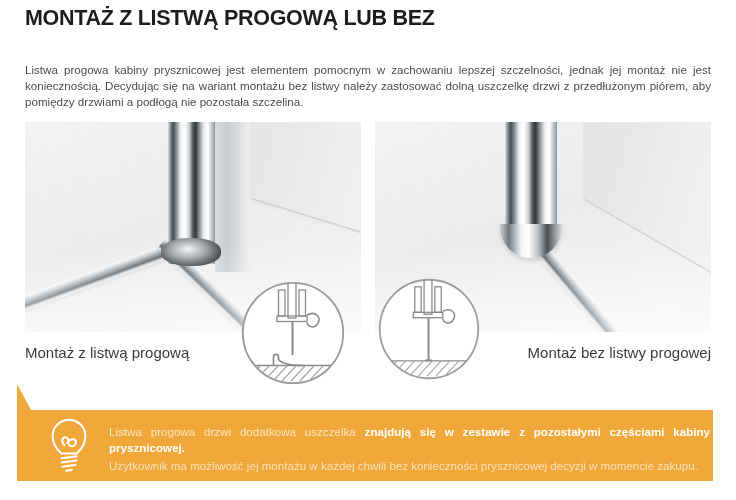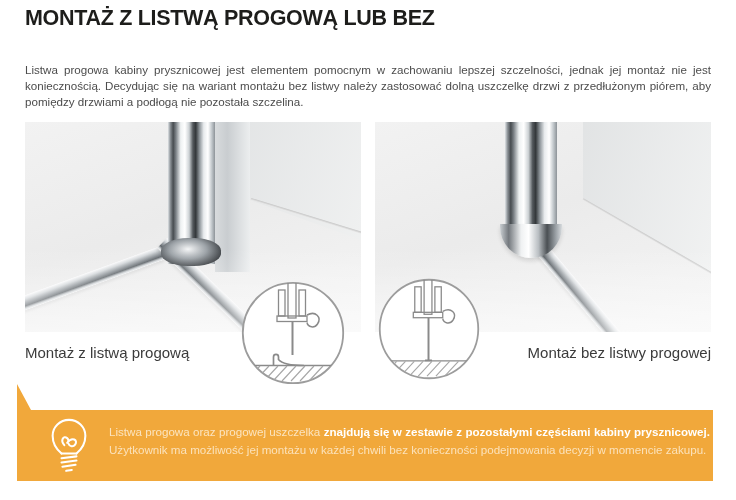--- a/index.html
+++ b/index.html
@@ -196,19 +196,19 @@
         <path d="M17,29 C12.5,24 16,18.5 20,21.5 C21.8,23 21.8,25.5 20,26.5 C25.5,19.5 32,23.5 28.5,28.5 C26.5,31.3 22.5,30.5 21.5,27.5"></path>
         <path d="M14,38 L30,38"></path>
         <path d="M14,43 L30,41"></path>
         <path d="M14,47.5 L30,45.5"></path>
         <path d="M15,52 L29,50"></path>
         <path d="M19,56.5 L25,55.5"></path>
       </g>
     </svg>
     <div class="note-text">
       <div class="note-line1">
-        <span class="note-normal">Listwa progowa oraz progowej uszczelka </span><span class="note-bold">znajdują się w zestawie z pozostałymi częściami kabiny prysznicowej.</span>
+        <span class="note-normal">Listwa progowa drzwi dodatkowa uszczelka </span><span class="note-bold">znajdują się w zestawie z pozostałymi częściami kabiny prysznicowej.</span>
       </div>
-      <div class="note-line2 note-normal">Użytkownik ma możliwość jej montażu w każdej chwili bez konieczności podejmowania decyzji w momencie zakupu.</div>
+      <div class="note-line2 note-normal">Użytkownik ma możliwość jej montażu w każdej chwili bez konieczności prysznicowej decyzji w momencie zakupu.</div>
     </div>
   </div>
 
 </div>
 
 </body></html>

